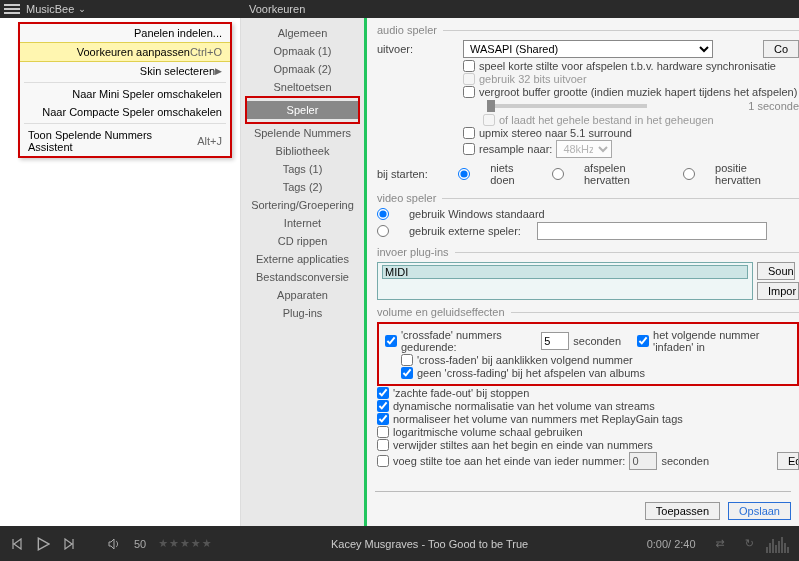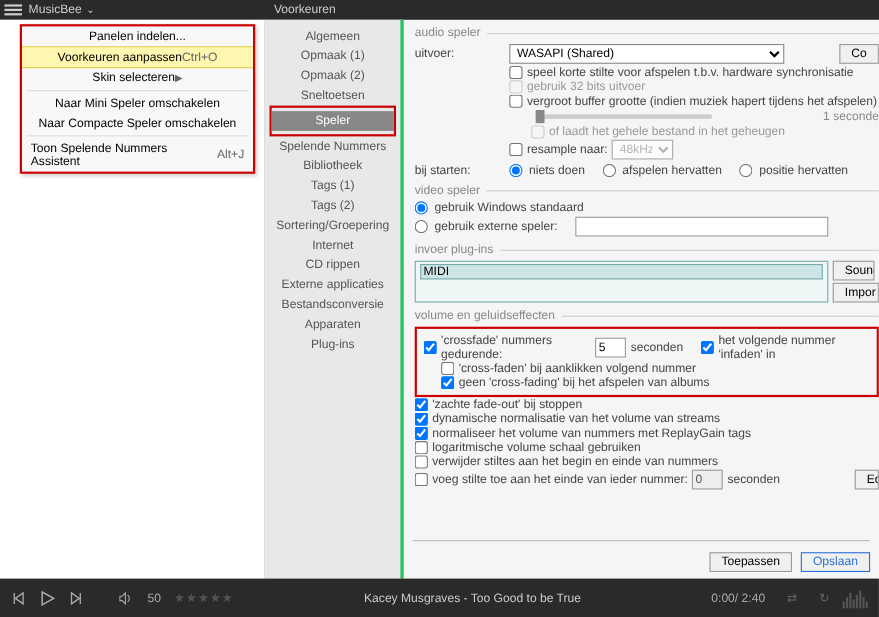--- a/index.html
+++ b/index.html
@@ -8,21 +8,21 @@
 .titlebar { height: 18px; background: #2a2a2a; color: #ccc; display: flex; align-items: center; padding-left: 4px; }
 .hamburger { width: 16px; display: flex; flex-direction: column; gap: 2px; margin-right: 6px; cursor: pointer; }
 .hamburger span { height: 2px; background: #ccc; }
 .titlebar .chev { margin-left: 4px; font-size: 9px; }
 
 .dlg-title { position: absolute; left: 241px; top: 0; height: 18px; background: #2a2a2a; color: #ccc; padding-left: 8px; display: flex; align-items: center; width: 558px; }
 
 .left-blank { position: absolute; left: 0; top: 18px; width: 241px; height: 508px; background: #fff; border-right: 1px solid #ddd; }
 
 .main-menu { position: absolute; left: 18px; top: 22px; width: 214px; background: #f8f8f8; border: 2px solid #c00; box-shadow: 2px 2px 4px rgba(0,0,0,.2); z-index: 50; }
-.main-menu .mi { padding: 3px 8px; display: flex; justify-content: center; align-items: center; cursor: pointer; }
+.main-menu .mi { padding: 3px 8px; display: flex; justify-content: flex-end; align-items: center; cursor: pointer; }
 .main-menu .sep { height: 1px; background: #ddd; margin: 2px 4px; }
 .main-menu .mi.hi { background: #fff6b0; border-top: 1px solid #e0d050; border-bottom: 1px solid #e0d050; }
 .main-menu .mi .sc { color: #666; }
 .main-menu .mi .arr { font-size: 9px; color: #666; }
 
 .prefs { position: absolute; left: 241px; top: 18px; width: 558px; height: 508px; background: #f5f5f5; display: flex; }
 .cat { width: 126px; background: #e8e8e8; padding-top: 6px; border-right: 3px solid #22c55e; }
 .cat .ci { text-align: center; padding: 3px 0; cursor: pointer; color: #555; }
 .cat .ci.selwrap { border: 2px solid #c00; margin: 0 4px; }
 .cat .ci.sel { background: #888; color: #fff; }
@@ -53,21 +53,21 @@
 .footer-line { position: absolute; left: 8px; right: 8px; bottom: 34px; height: 1px; background: #bbb; }
 
 .playbar { position: absolute; left: 0; top: 526px; width: 799px; height: 35px; background: #2a2a2a; color: #aaa; display: flex; align-items: center; padding: 0 10px; gap: 12px; }
 .picon { width: 14px; height: 14px; display: inline-flex; align-items: center; justify-content: center; }
 .stars { color: #555; letter-spacing: 1px; }
 .track { flex: 1; text-align: center; color: #ccc; }
 .time { color: #aaa; }
 .viz { display: flex; gap: 1px; align-items: flex-end; height: 18px; }
 .viz span { width: 2px; background: #555; }
 
-.rad { display: inline-flex; align-items: center; gap: 6px; margin-right: 10px; color: #444; }
+.rad { display: inline-flex; align-items: center; gap: 20px; margin-right: 10px; color: #444; }
 </style>
 </head>
 <body>
 
 <div class="titlebar">
   <div class="hamburger">
       <span></span>
       <span></span>
       <span></span>
     </div>
@@ -154,20 +154,24 @@
         </div>
       <div class="row" style="margin-left:100px">
         <div class="slider">
             <div class="thumb"></div>
           </div>
         <span style="margin-left:auto;color:#888">1 seconde</span>
       </div>
       <div class="chk-row gray" style="margin-left:106px">
           <input type="checkbox" disabled="" style="">
           <span>of laadt het gehele bestand in het geheugen</span>
+        </div>
+      <div class="chk-row" style="margin-left:86px">
+          <input type="checkbox" style="">
+          <span>upmix stereo naar 5.1 surround</span>
         </div>
       <div class="chk-row" style="margin-left:86px">
         <input type="checkbox" style="">
         <span>resample naar:</span>
         <select disabled="" style="width:56px;color:#999"><option>48kHz</option></select>
       </div>
       <div class="row" style="margin-top:4px">
         <span class="lbl">bij starten:</span>
         <label class="rad">
             <input type="radio" checked="" style="">

